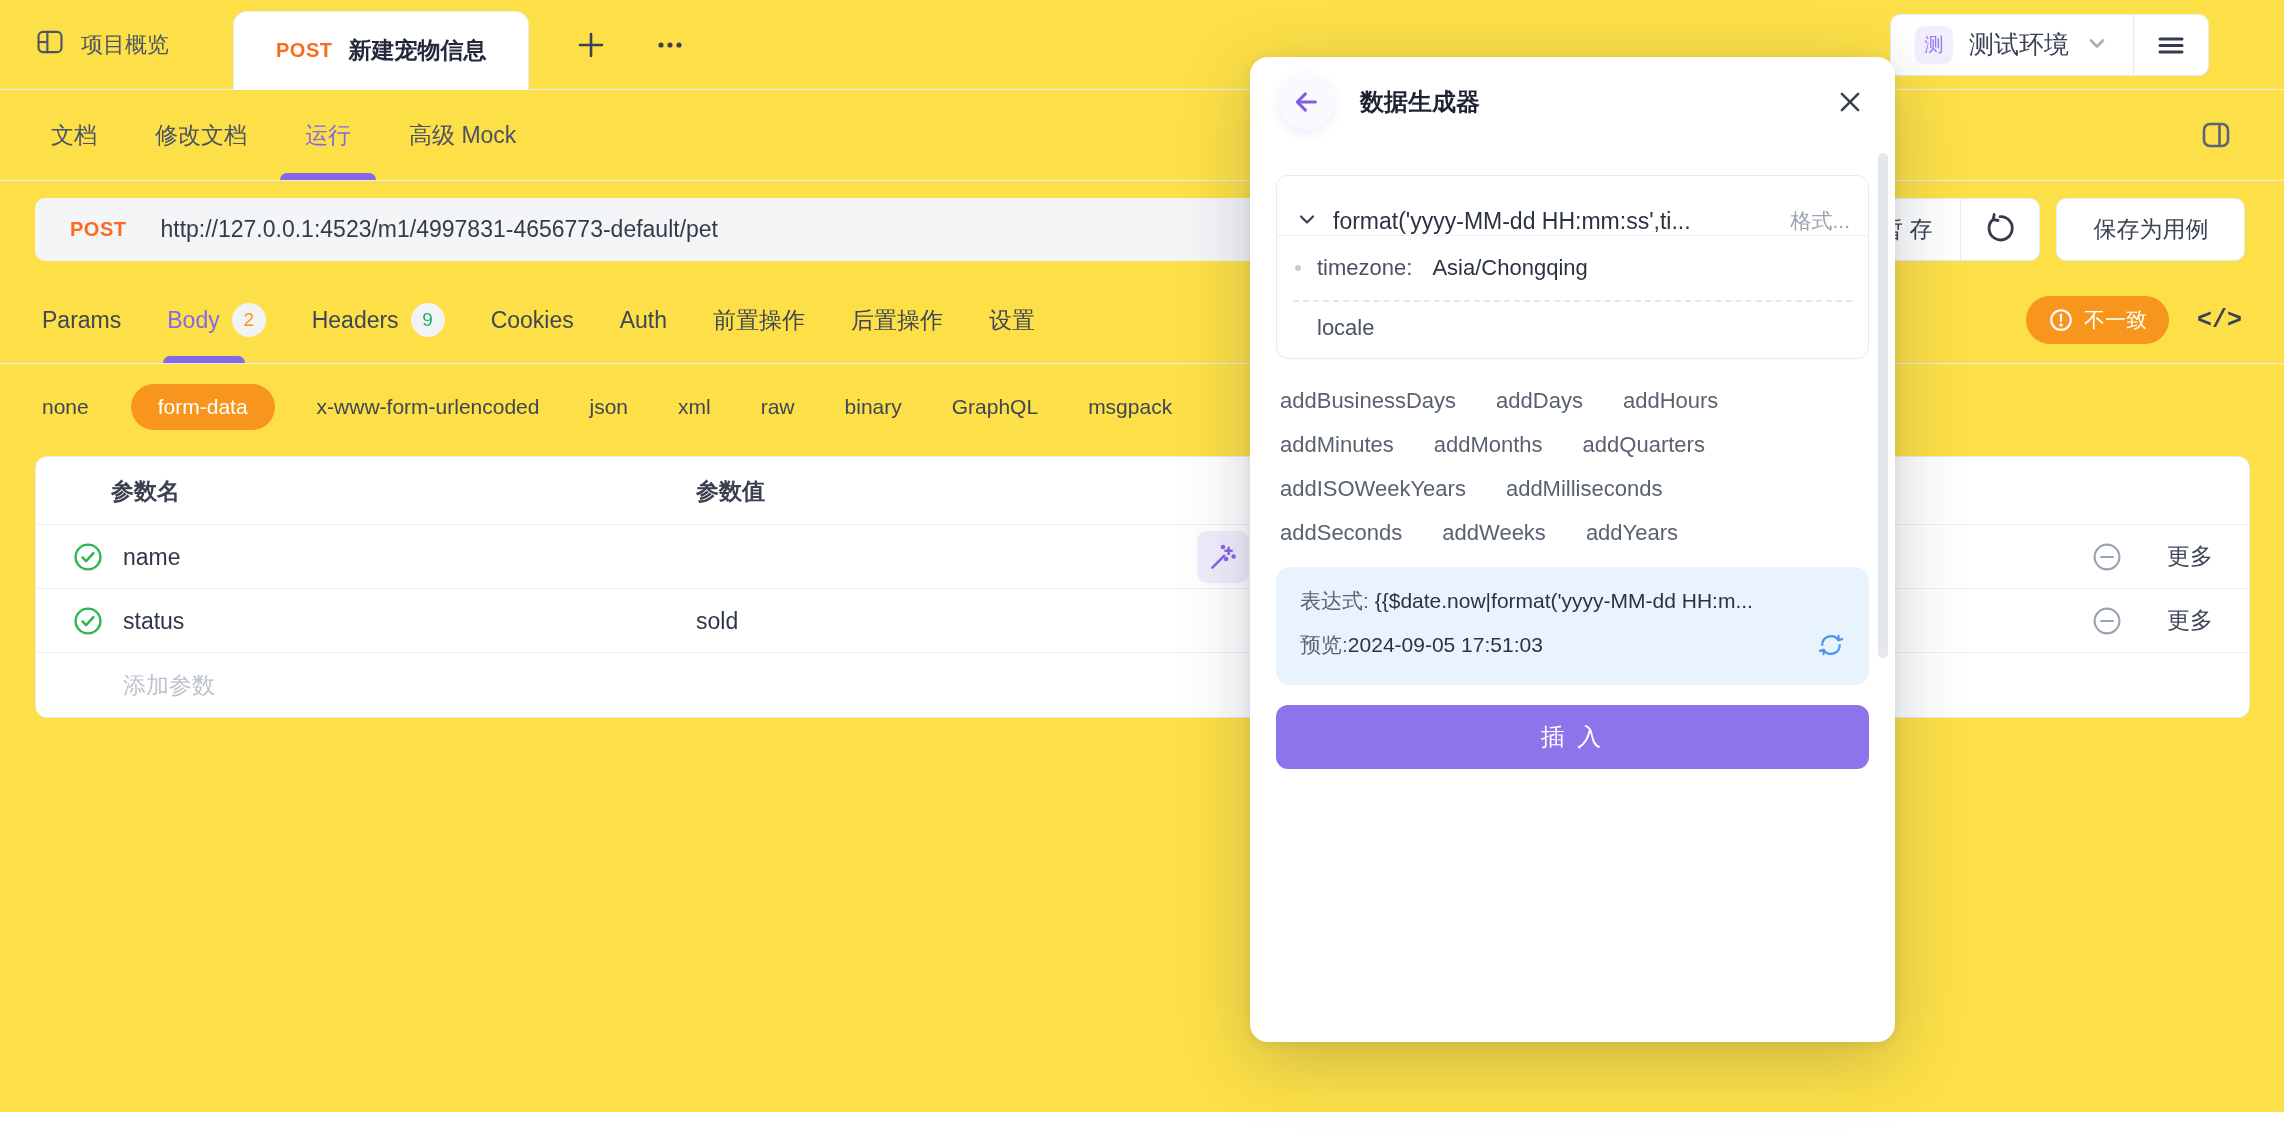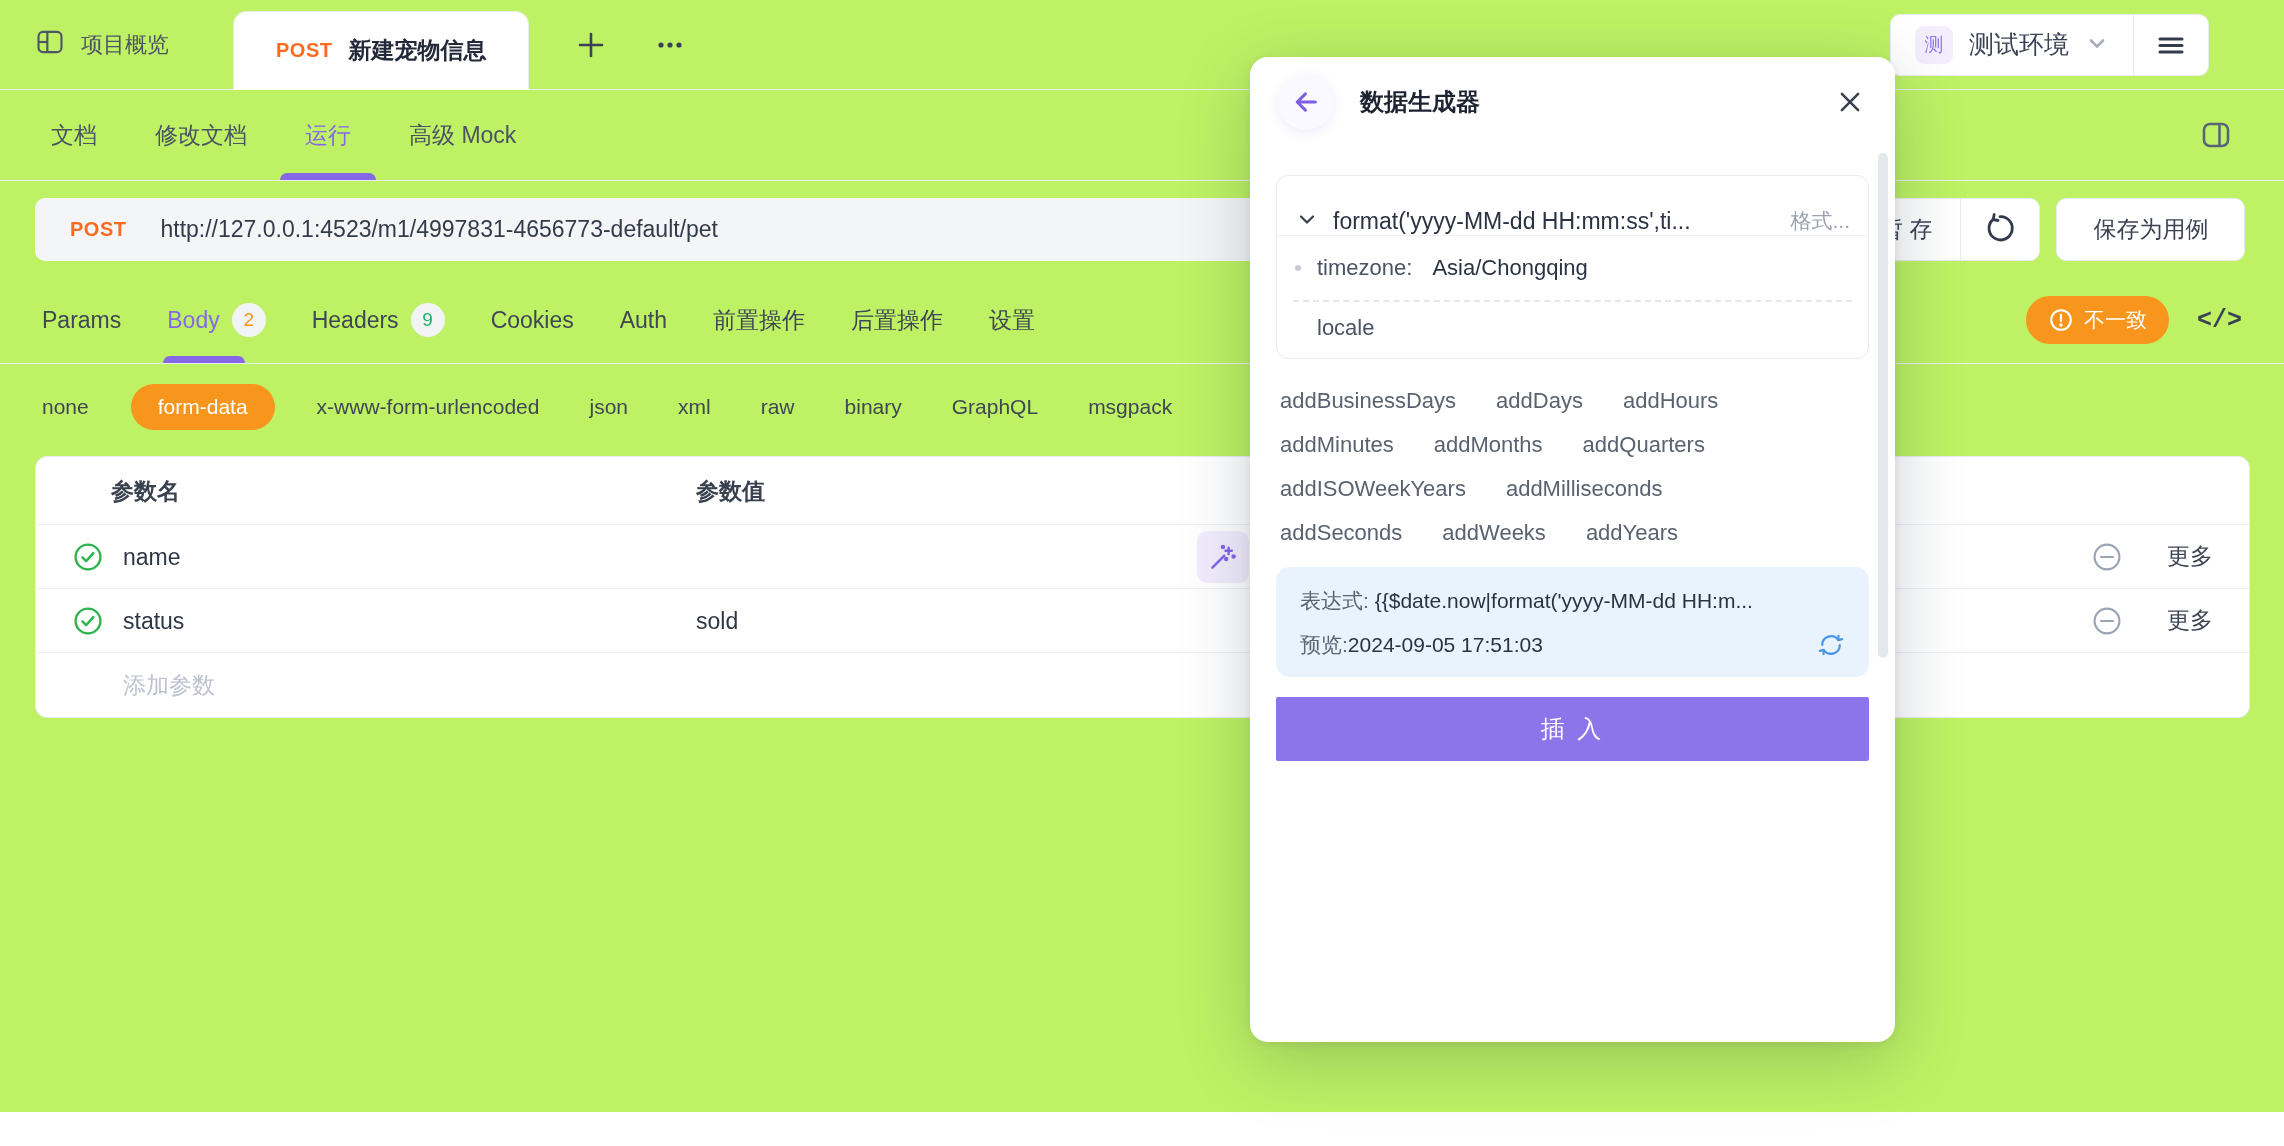--- a/index.html
+++ b/index.html
@@ -1,21 +1,21 @@
 <!DOCTYPE html>
 <html><head>
 <meta charset="utf-8">
 <style>
   * { margin:0; padding:0; box-sizing:border-box; }
   html,body { width:2284px; height:1146px; }
   body {
     font-family:"Liberation Sans","DejaVu Sans",sans-serif;
     background:#fff; color:#333B4D; overflow:hidden; position:relative;
   }
-  #app { width:2284px; height:1112px; position:relative; background:#bef264; }
+  #app { width:2284px; height:1112px; position:relative; background:#fde047; }
 
   
   .topbar { height:90px; display:flex; align-items:center; padding:0 35px; border-bottom:1px solid #E9ECF1; }
   .tab-overview { display:flex; align-items:center; gap:16px; font-size:22px; color:#4D5566; margin-right:64px; cursor:pointer; }
   .tab-active {
     height:79px; align-self:flex-end; margin-bottom:-1px; background:#fff;
     border:1px solid #E9ECF1; border-bottom:1px solid #fff; border-radius:14px 14px 0 0;
     display:flex; align-items:center; gap:16px; padding:0 42px; position:relative; z-index:2;
   }
   .method-label { color:#FA6B1F; font-weight:700; font-size:20px; letter-spacing:.5px; }
@@ -111,28 +111,28 @@
   .fp-req { color:#E5484D; }
   .fp-colon { color:#4A5264; }
   .fp-value { color:#2B3342; margin-left:8px; }
   .fmt-dash { border-top:2px dashed #E4E7EC; margin:8px 16px 0; }
   .fmt-locale { height:56px; display:flex; align-items:center; padding:0 18px 4px 40px; font-size:22px; color:#4A5264; cursor:pointer; }
 
   .methods { margin-top:20px; padding:0 4px; }
   .mrow { height:44px; display:flex; align-items:center; gap:40px; }
   .mitem { font-size:22px; color:#5A6270; cursor:pointer; white-space:nowrap; }
 
-  .expr-card { margin-top:12px; background:#E9F3FD; border-radius:14px; padding:20px 24px 18px; font-size:21px; }
+  .expr-card { margin-top:12px; background:#E9F3FD; border-radius:14px; padding:20px 24px 26px; font-size:21px; }
   .expr-line { white-space:nowrap; overflow:hidden; }
   .expr-label { color:#5A6472; }
   .expr-value { color:#2B3342; }
   .prev-line { margin-top:16px; display:flex; align-items:center; }
   .refresh-btn { margin-left:auto; display:flex; cursor:pointer; }
 
-  .insert-btn { margin:20px 0 0; height:64px; width:100%; background:#8C74EB; border:none; border-radius:2px; color:#fff; font-size:24px; letter-spacing:3px; display:flex; align-items:center; justify-content:center; cursor:pointer; font-family:inherit; }
+  .insert-btn { margin:20px 0 0; height:64px; width:100%; background:#8C74EB; border:none; border-radius:12px; color:#fff; font-size:24px; letter-spacing:3px; display:flex; align-items:center; justify-content:center; cursor:pointer; font-family:inherit; }
 
   .pop-scrollbar { position:absolute; right:7px; top:96px; width:10px; height:505px; border-radius:6px; background:#E4E7EC; cursor:pointer; }
 </style>
 </head>
 <body>
 
 <div id="app">
 
   <header class="topbar">
     <div class="tab-overview">

